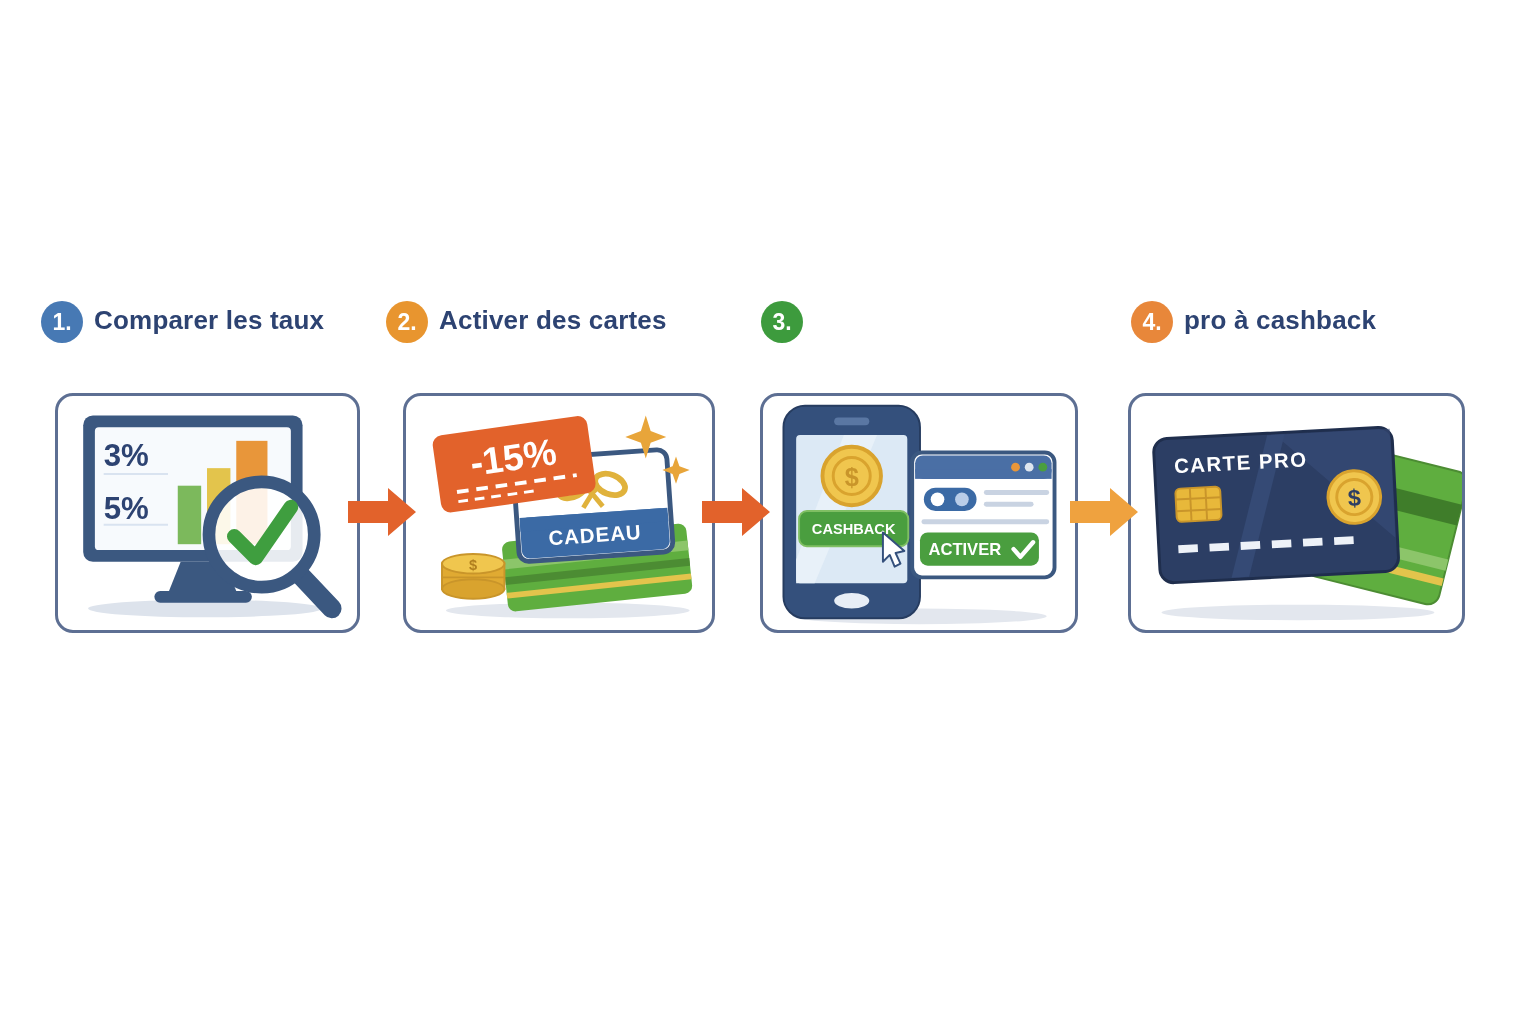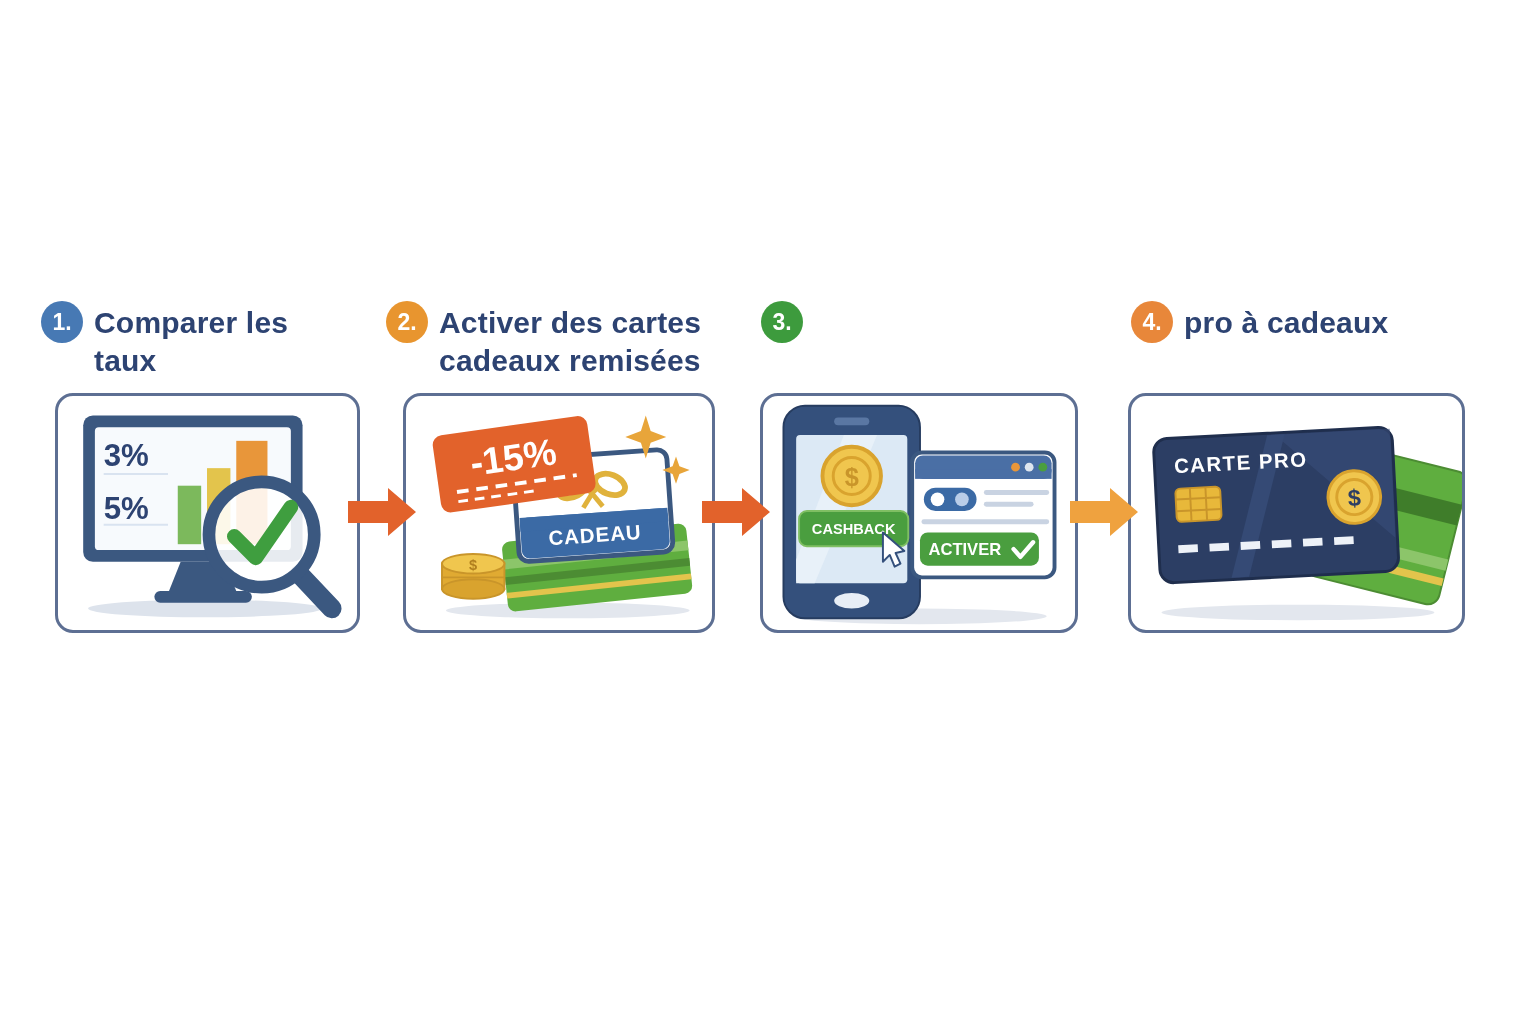--- a/index.html
+++ b/index.html
@@ -20,21 +20,21 @@
   .badge { flex: 0 0 auto; }
   .badge text {
     font-family: "Liberation Sans", sans-serif;
     font-weight: bold;
     font-size: 23px;
     fill: #ffffff;
   }
   .step-title {
     color: #2d4372;
     font-weight: bold;
-    font-size: 30px;
+    font-size: 26px;
     line-height: 1.25;
     padding-top: 4px;
     letter-spacing: 0.2px;
   }
   .panel {
     position: absolute;
     background: #ffffff;
     border: 3px solid #5d6f93;
     border-radius: 18px;
     box-sizing: border-box;
@@ -61,38 +61,37 @@
     </div>
   </div>
 
   <div class="step-header" style="left:385px; top:300px; width:320px;">
     <svg class="badge" width="44" height="44">
       <circle cx="22" cy="22" r="21" fill="#e8952f"></circle>
       <text x="22" y="30" text-anchor="middle">2.</text>
     </svg>
     <div class="step-title">
       <div>Activer des cartes</div>
-      <div>cadeaux remisées</div>
     </div>
   </div>
 
   <div class="step-header" style="left:760px; top:300px; width:320px;">
     <svg class="badge" width="44" height="44">
       <circle cx="22" cy="22" r="21" fill="#3d9b3d"></circle>
       <text x="22" y="30" text-anchor="middle">3.</text>
     </svg>
   </div>
 
   <div class="step-header" style="left:1130px; top:300px; width:330px;">
     <svg class="badge" width="44" height="44">
       <circle cx="22" cy="22" r="21" fill="#e8873a"></circle>
       <text x="22" y="30" text-anchor="middle">4.</text>
     </svg>
     <div class="step-title">
-      <div>pro à cadeaux</div>
+      <div>pro à cashback</div>
     </div>
   </div>
 
   <div class="panel" style="left:55px; top:393px; width:305px; height:240px;">
     <svg viewBox="0 0 305 240">
       <ellipse cx="150" cy="218" rx="120" ry="9" fill="#dde3ec"></ellipse>
       <rect x="25" y="20" width="225" height="150" rx="10" fill="#3b5880"></rect>
       <rect x="37" y="32" width="201" height="126" rx="4" fill="#f7fafd"></rect>
       <g stroke="#d9e3f0" stroke-width="2">
         <line x1="46" y1="80" x2="112" y2="80"></line>

